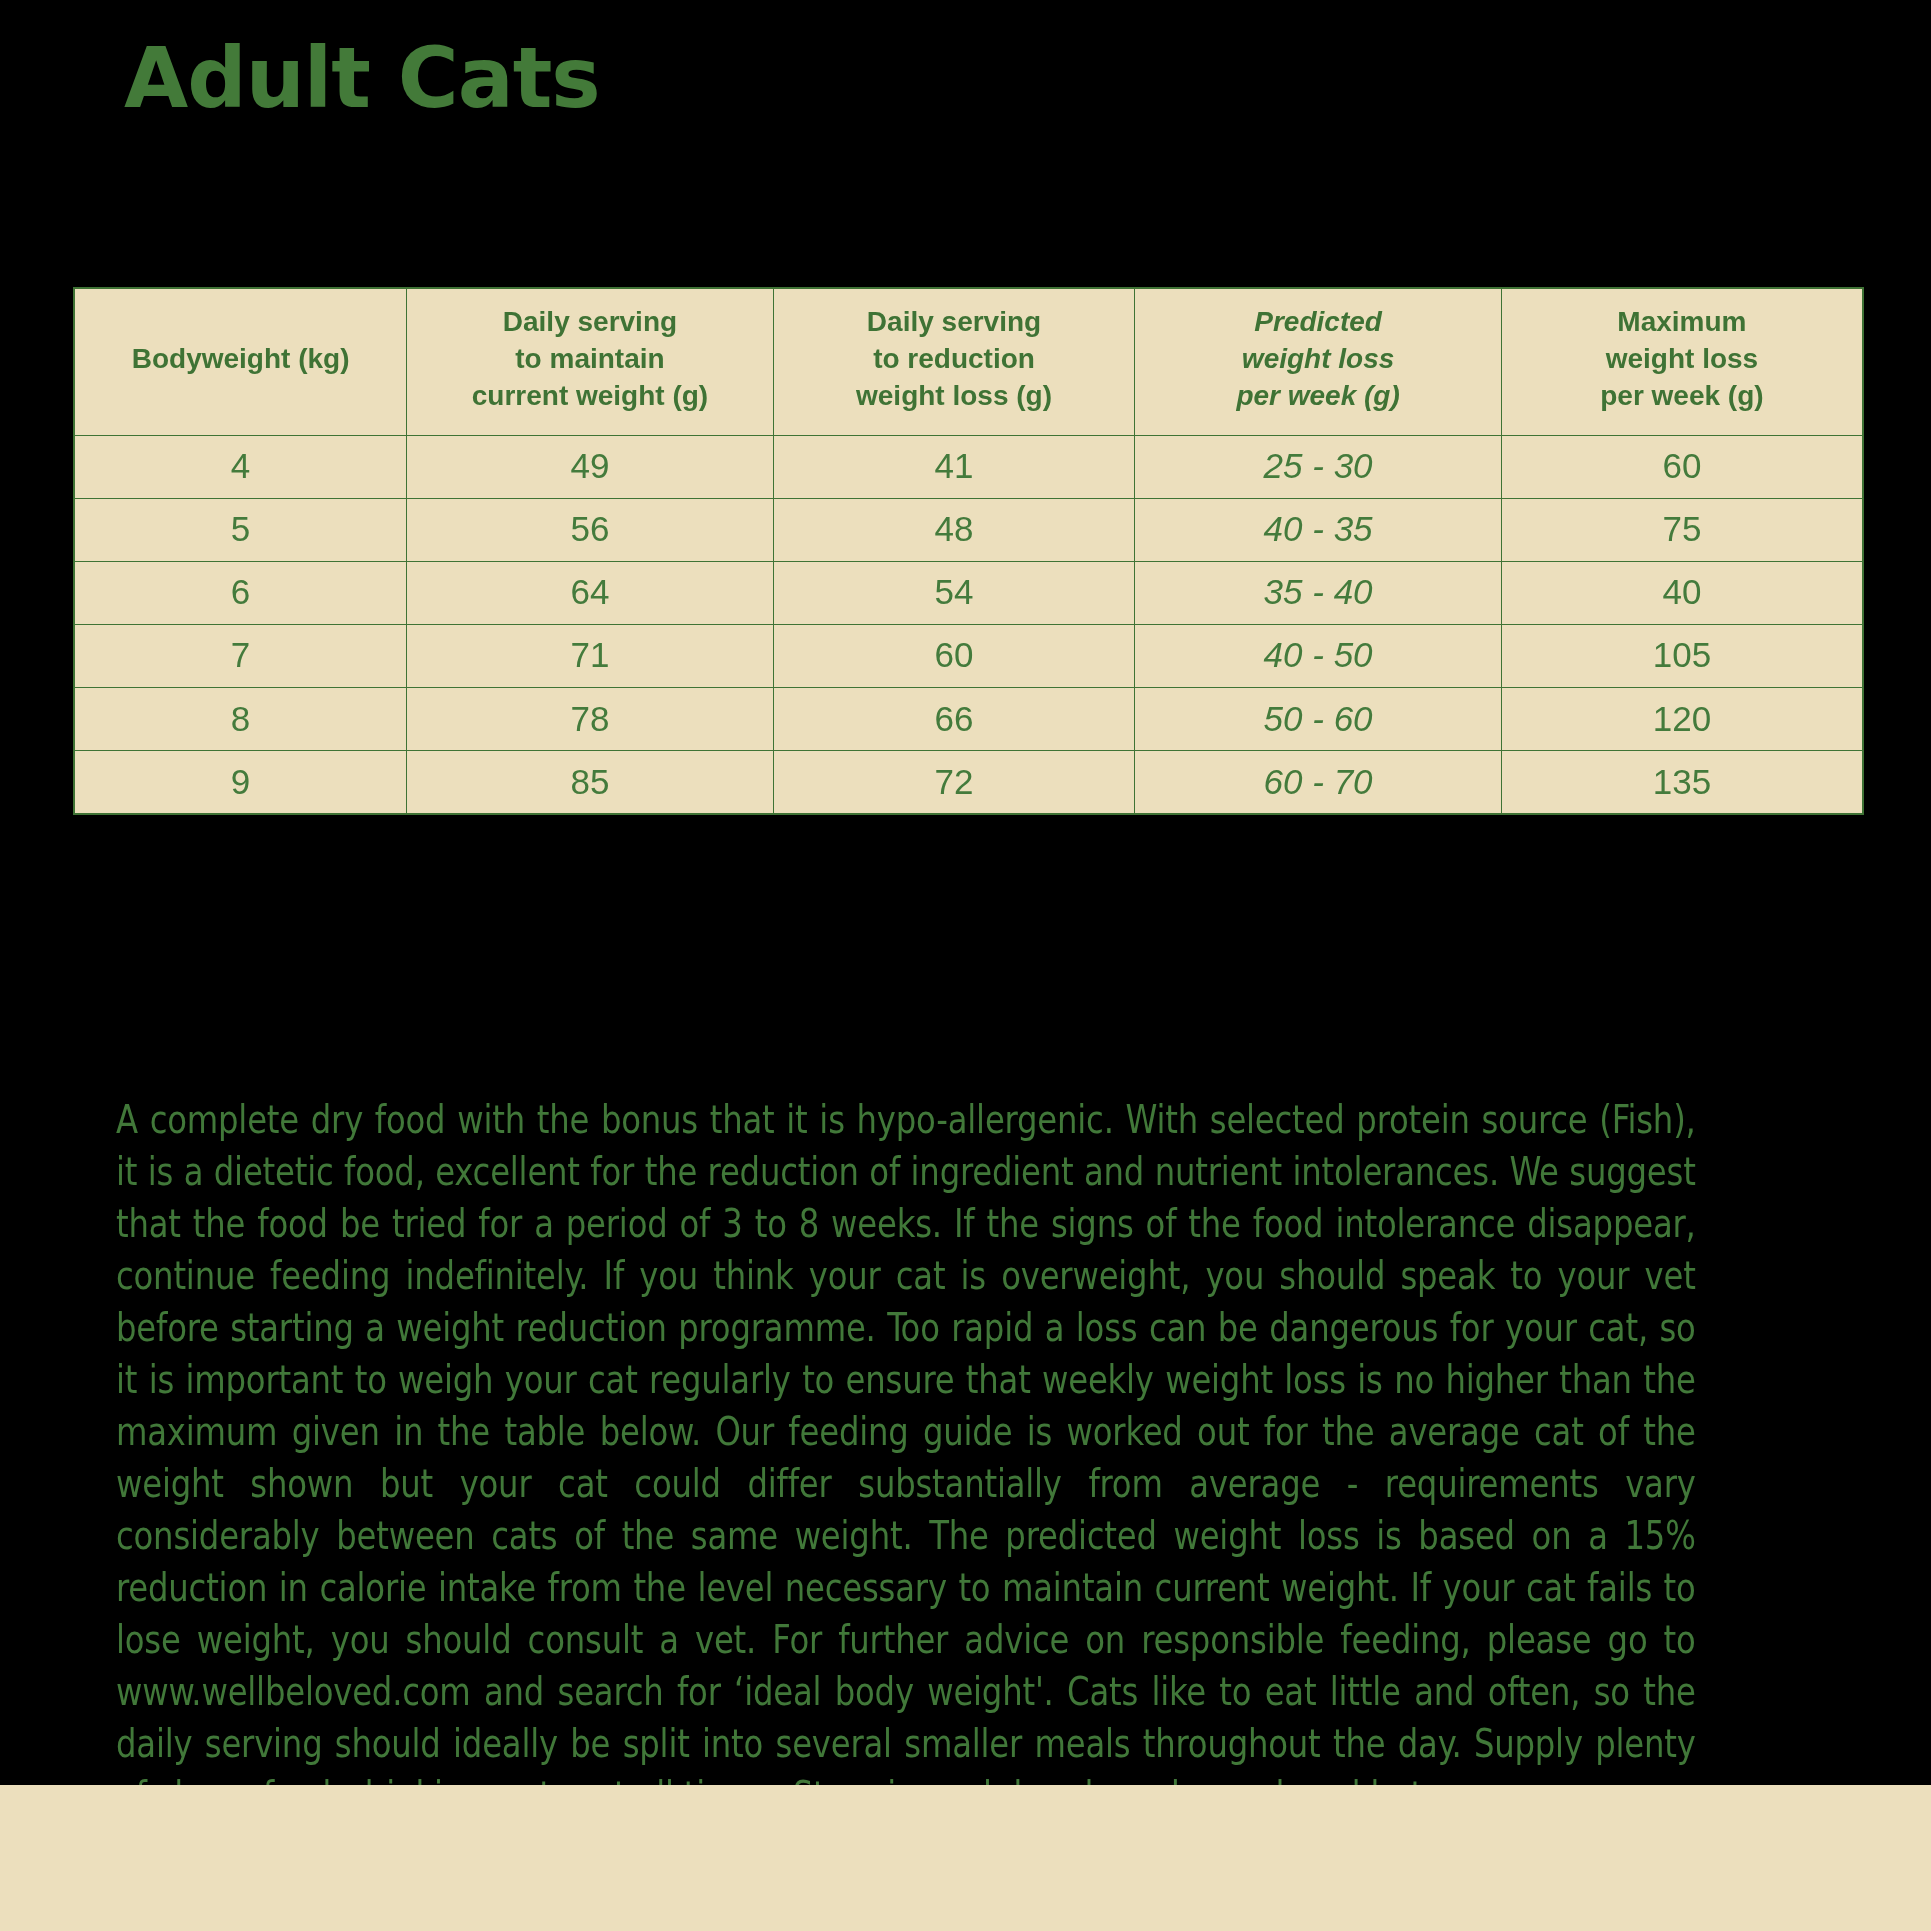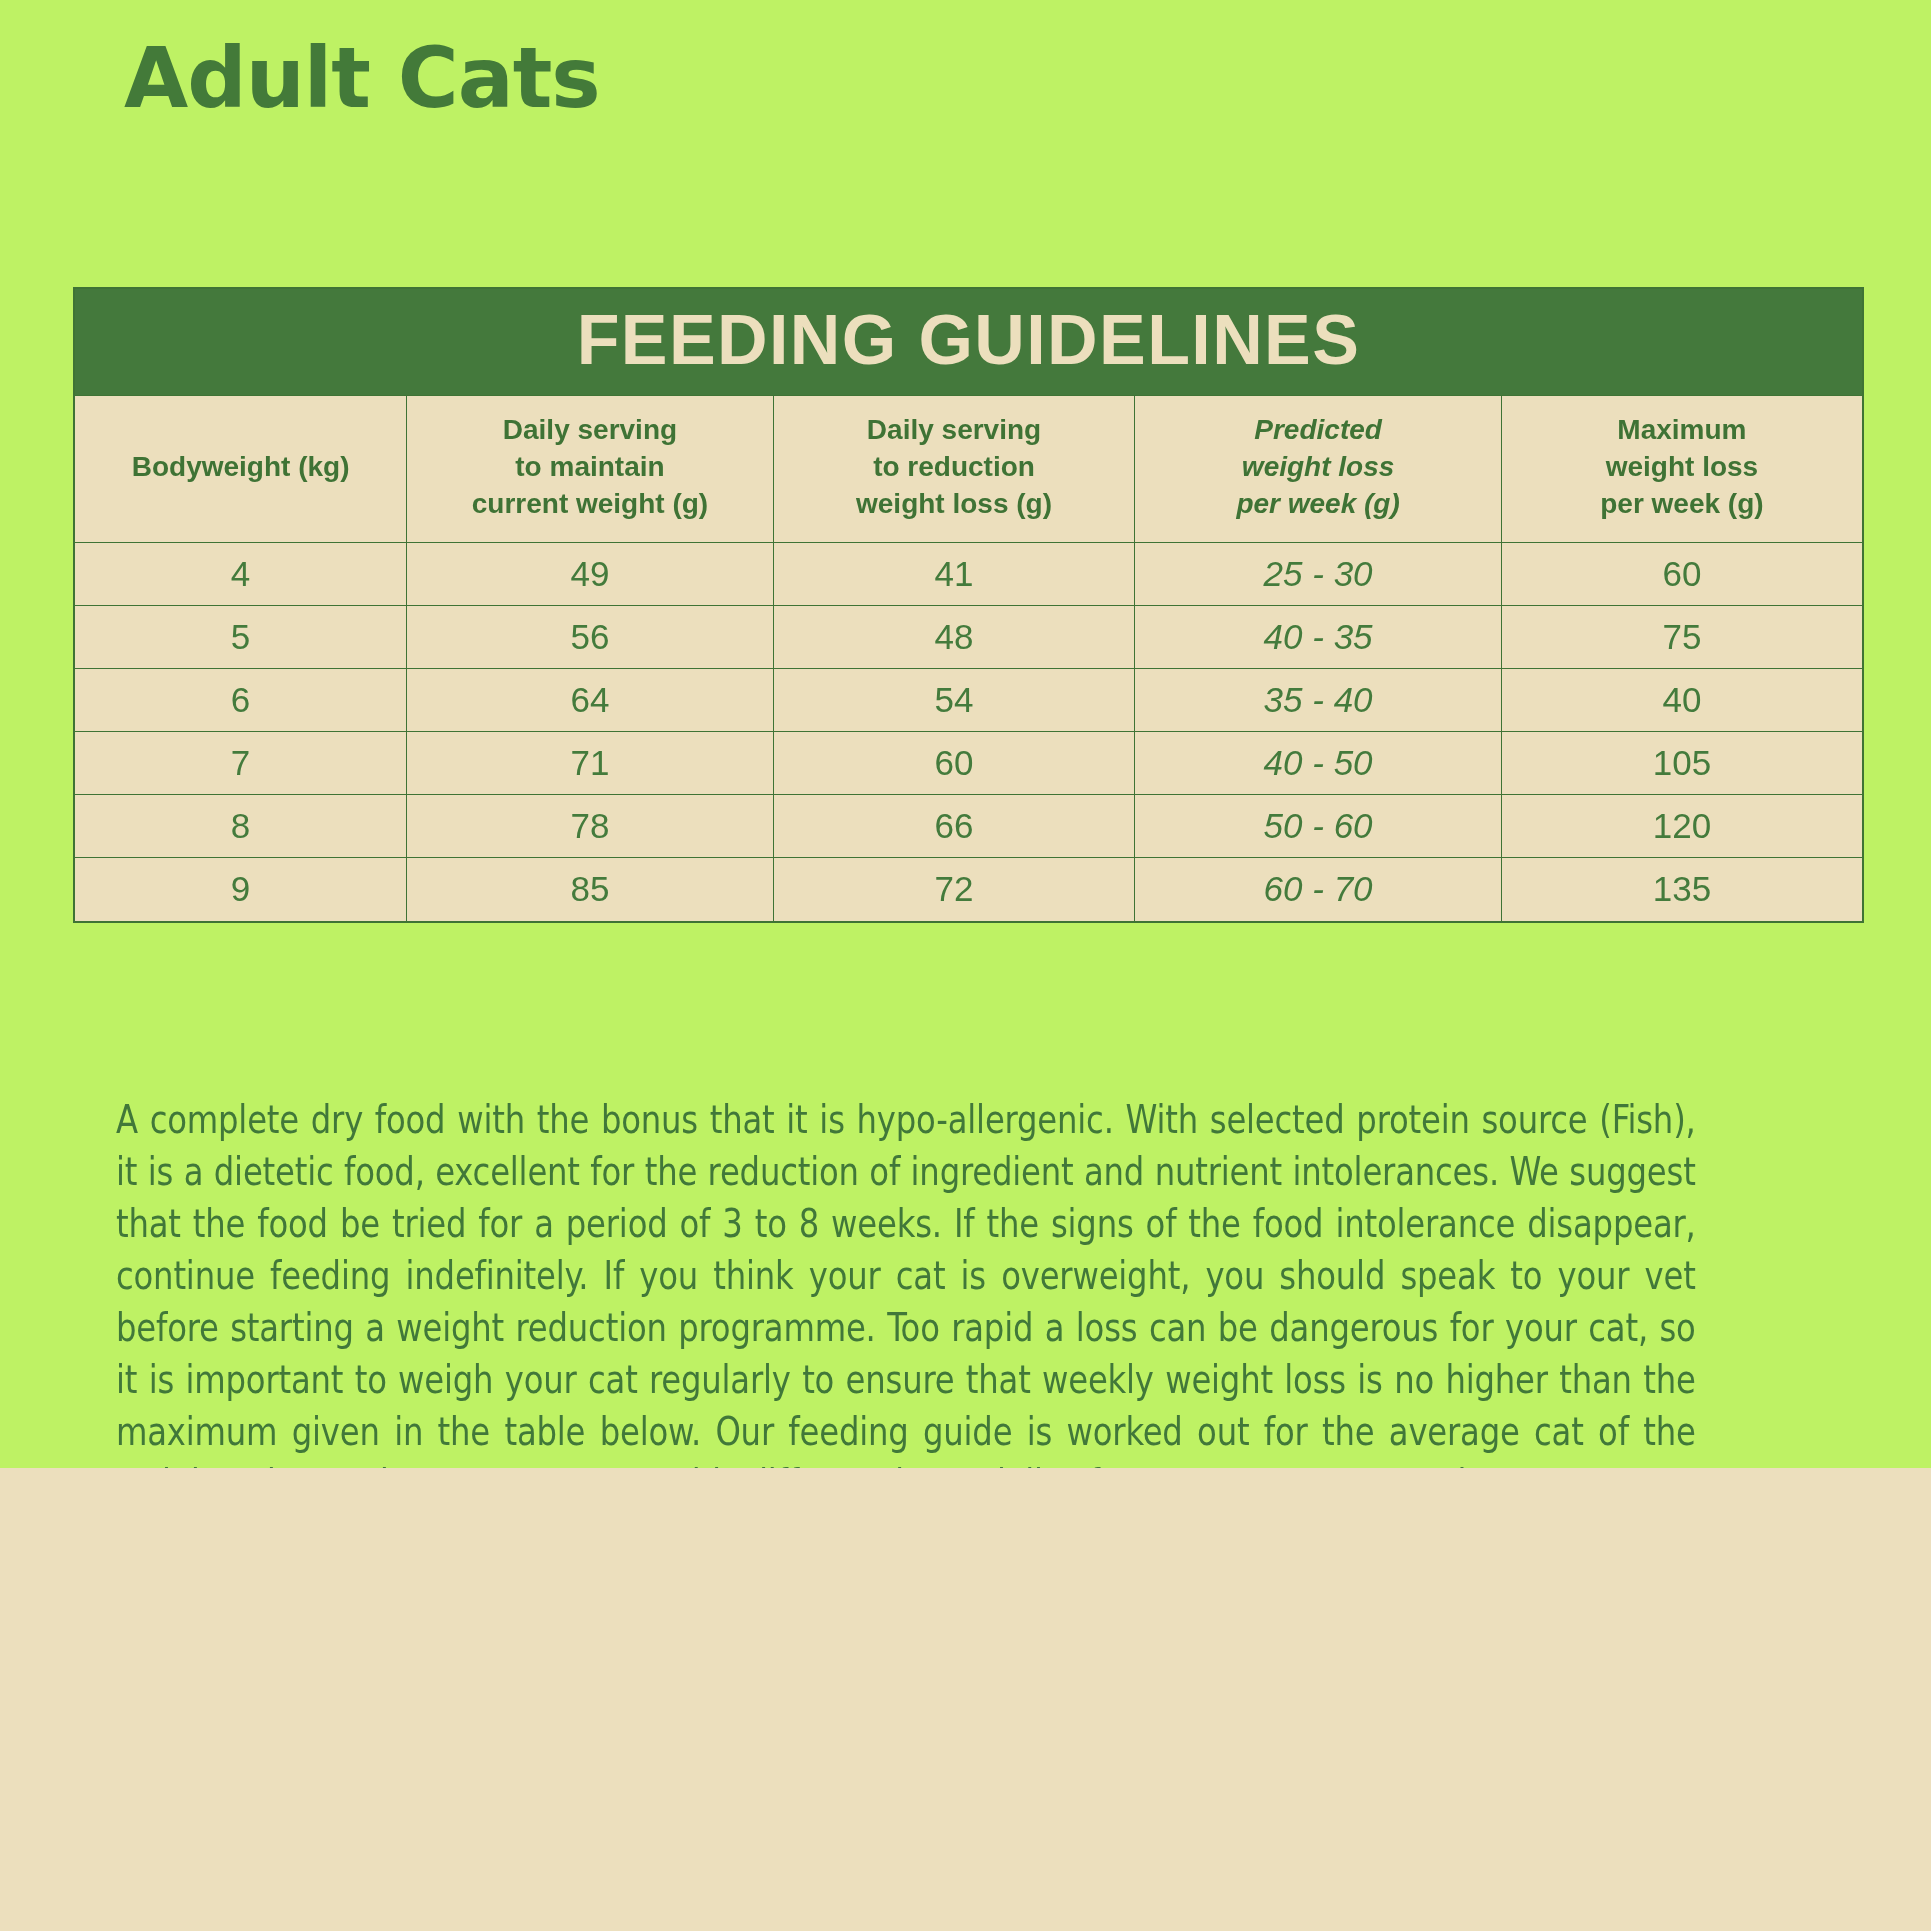--- a/index.html
+++ b/index.html
@@ -7,22 +7,22 @@
   html, body {
     width: 1931px;
     height: 1931px;
     background: #ecdfbd;
     font-family: "Liberation Sans", sans-serif;
   }
 
   #page {
     position: relative;
     width: 1931px;
-    height: 1468px;
-    background: #bef264;
+    height: 1785px;
+    background: #000000;
     overflow: hidden;
   }
 
   
   #page-title {
     position: absolute;
     left: 124px;
     top: 37px;
     font-family: "DejaVu Sans", sans-serif;
     font-size: 83px;
@@ -112,25 +112,20 @@
 </style>
 </head>
 <body>
 
 <div id="page">
 
   <h1 id="page-title">Adult Cats</h1>
 
   <table id="feeding-table">
     <tbody>
-      <tr>
-        <td id="table-banner" colspan="5">
-          <span class="banner-text">FEEDING GUIDELINES</span>
-        </td>
-      </tr>
       <tr class="head-row">
         <th class="head-cell col-w0">
           <span>Bodyweight (kg)</span>
         </th>
         <th class="head-cell col-w1">
           <span>Daily serving</span>
           <span>to maintain</span>
           <span>current weight (g)</span>
         </th>
         <th class="head-cell col-w2">

